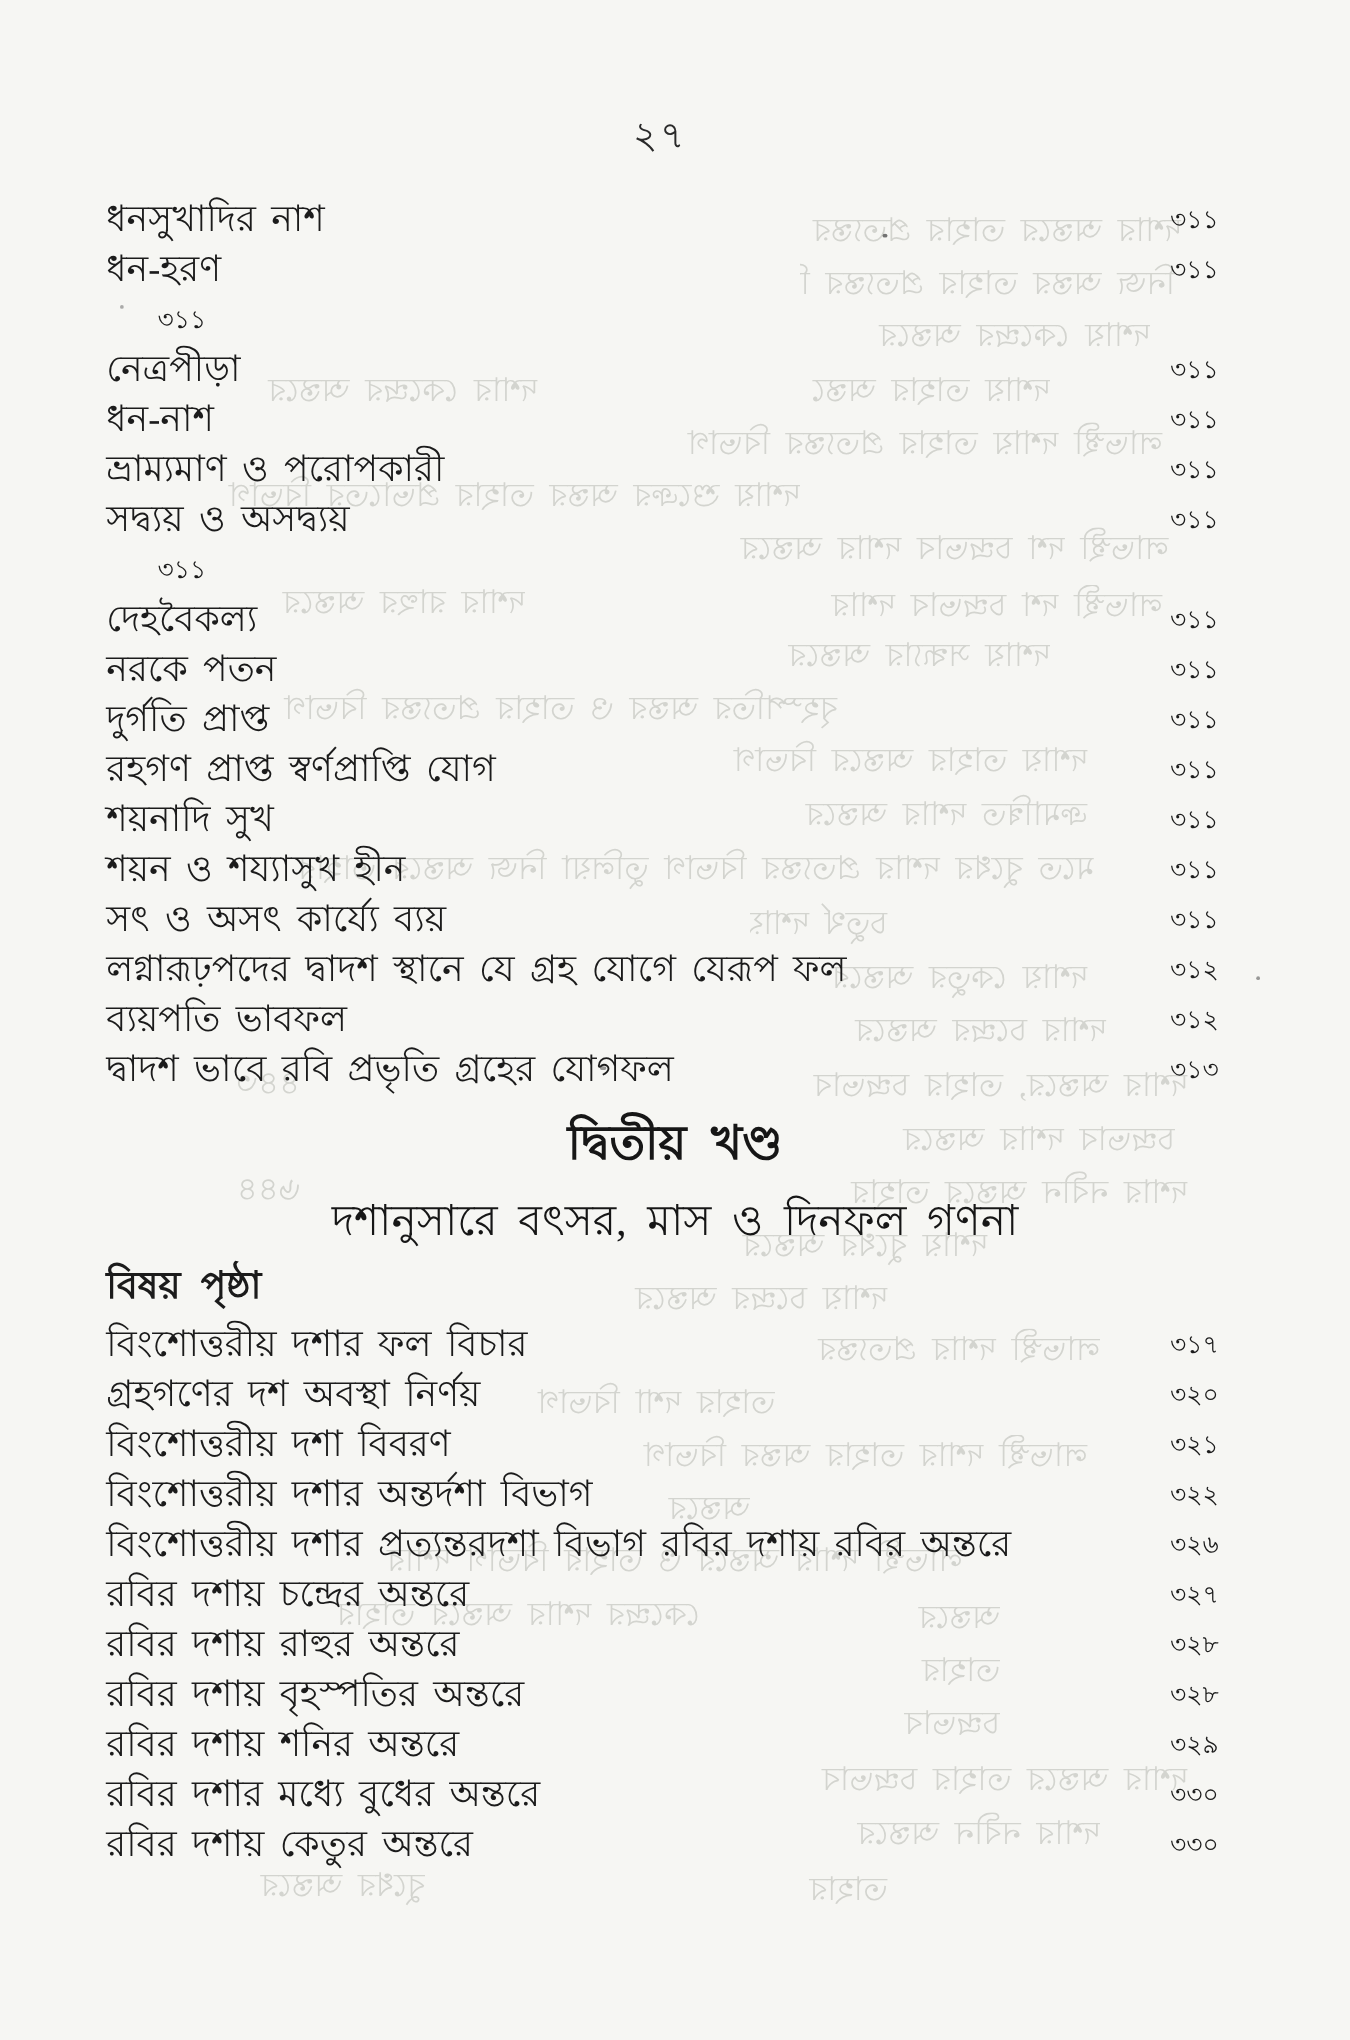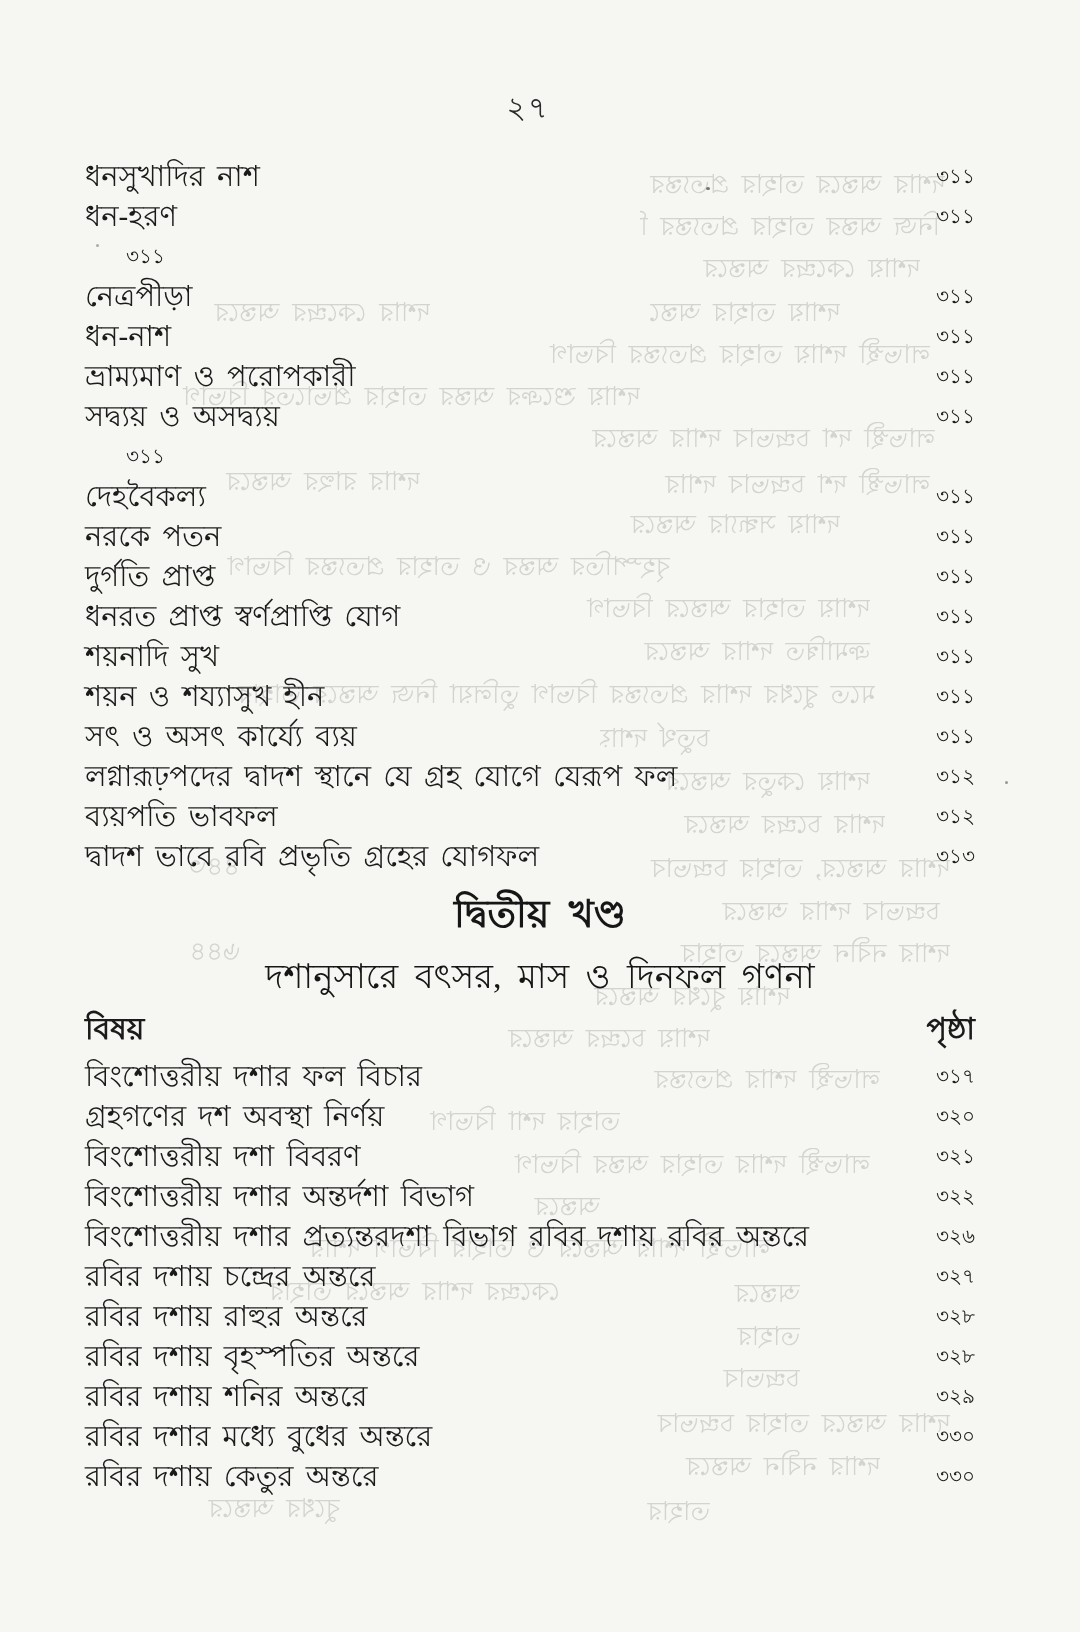--- a/index.html
+++ b/index.html
@@ -43,22 +43,22 @@
     text-align:center;font-size:38px;font-weight:700;
     word-spacing:10px;color:#161616;
   }
   .part-subtitle{
     position:absolute;top:950px;left:0;right:0;
     text-align:center;font-size:34px;font-weight:400;
     word-spacing:8px;color:#161616;
   }
   .cols-row{
     position:absolute;top:1008px;left:85px;right:105px;
-    display:flex;justify-content:space-between;
-    font-size:30px;font-weight:700;line-height:42px;color:#1b1b1b;
+    display:flex;
+    font-size:30px;font-weight:700;line-height:42px;color:#1b1b1b;gap:16px;
   }
   
   .ghost{
     position:absolute;
     font-size:26px;line-height:34px;height:34px;
     white-space:nowrap;overflow:hidden;
     color:#b7b9b2;opacity:.55;
     filter:blur(.6px);
     transform:scaleX(-1);
     word-spacing:6px;
@@ -206,21 +206,21 @@
         <span class="toc-title">নরকে পতন</span>
         <span class="toc-page">৩১১</span>
       </div>
 
       <div class="toc-row">
         <span class="toc-title">দুর্গতি প্রাপ্ত</span>
         <span class="toc-page">৩১১</span>
       </div>
 
       <div class="toc-row">
-        <span class="toc-title">ধনরত প্রাপ্ত স্বর্ণপ্রাপ্তি যোগ</span>
+        <span class="toc-title">রহগণ প্রাপ্ত স্বর্ণপ্রাপ্তি যোগ</span>
         <span class="toc-page">৩১১</span>
       </div>
 
       <div class="toc-row">
         <span class="toc-title">শয়নাদি সুখ</span>
         <span class="toc-page">৩১১</span>
       </div>
 
       <div class="toc-row">
         <span class="toc-title">শয়ন ও শয্যাসুখ হীন</span>

